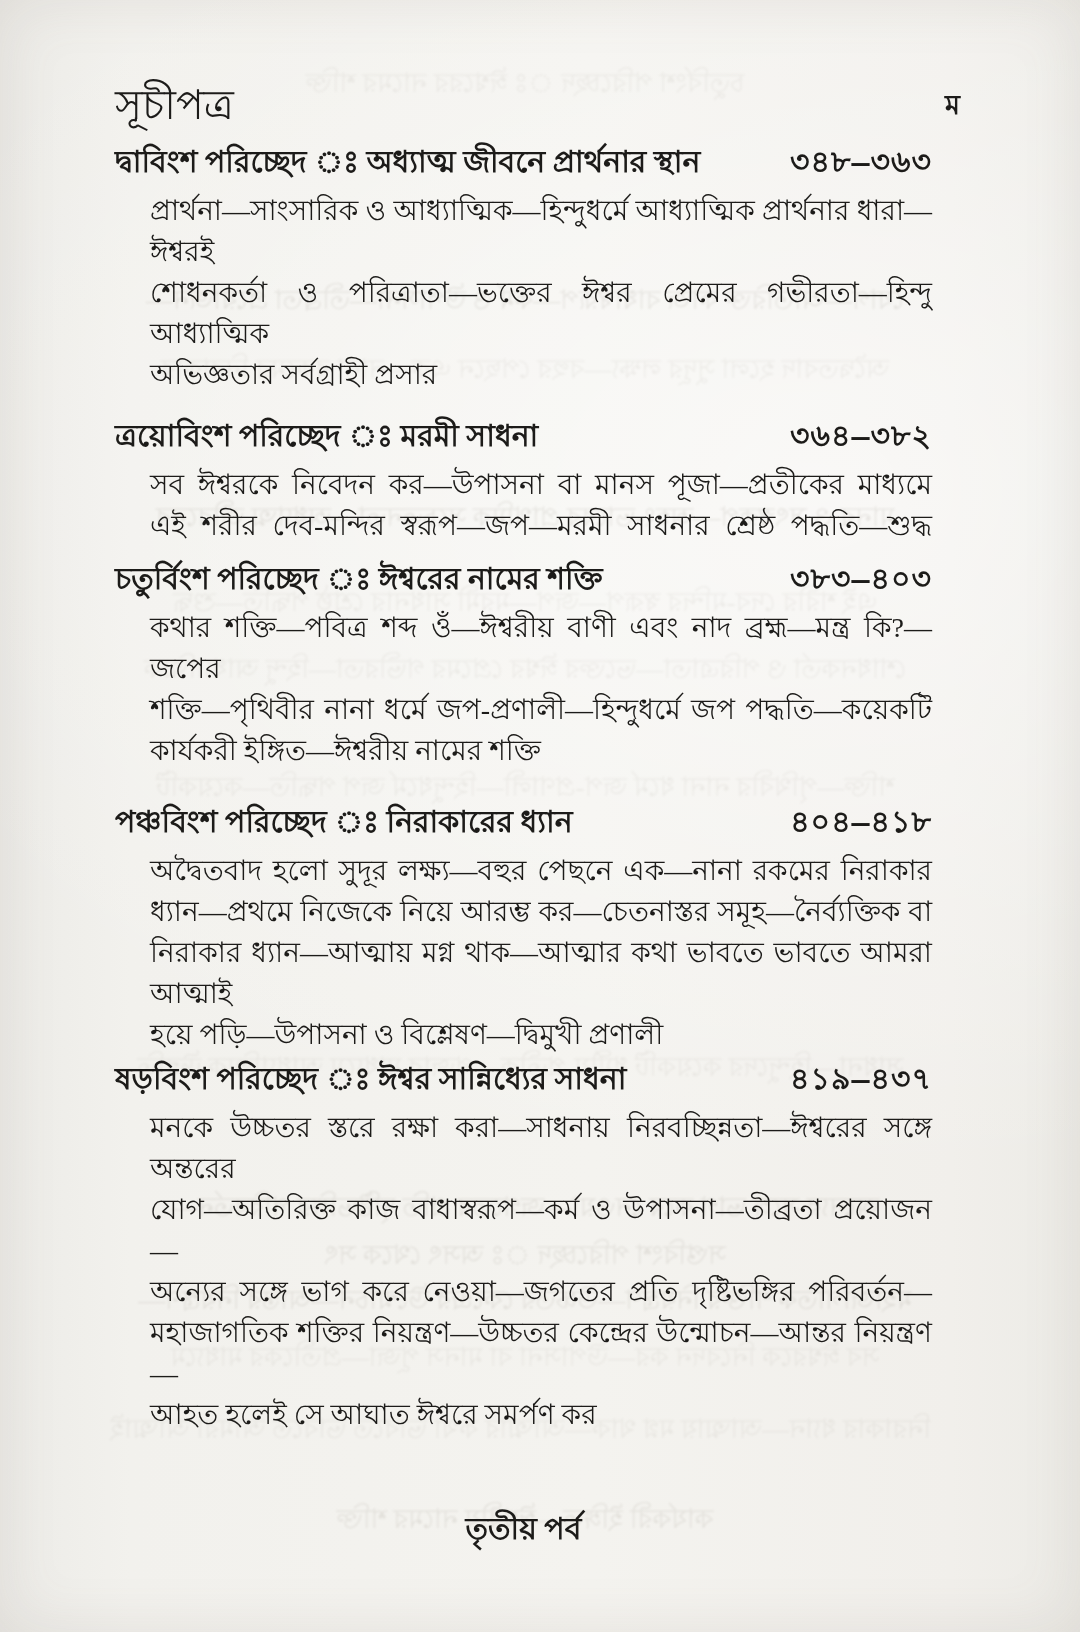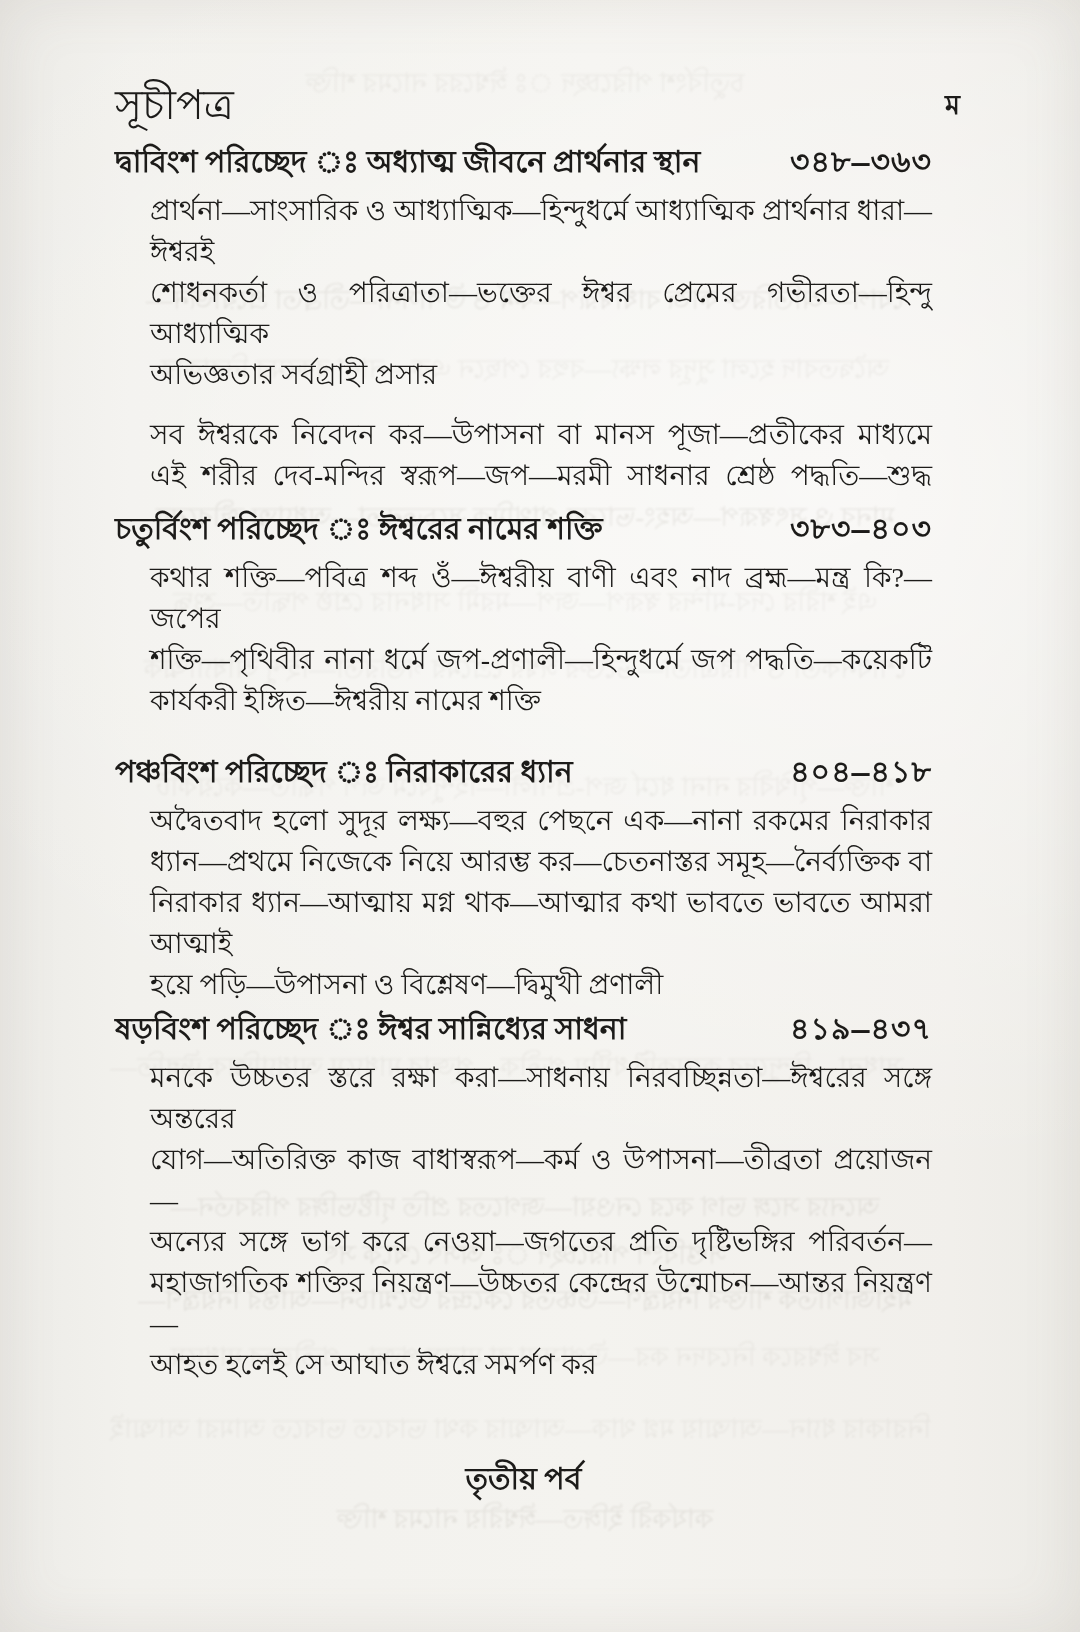--- a/index.html
+++ b/index.html
@@ -131,20 +131,24 @@
       <span class="chapter-pages">৩৪৮—৩৬৩</span>
     </div>
     <div class="chapter-summary">
             <div class="jline">প্রার্থনা—সাংসারিক ও আধ্যাত্মিক—হিন্দুধর্মে আধ্যাত্মিক প্রার্থনার ধারা—ঈশ্বরই</div>
             <div class="jline">শোধনকর্তা ও পরিত্রাতা—ভক্তের ঈশ্বর প্রেমের গভীরতা—হিন্দু আধ্যাত্মিক</div>
             <div class="jline last">অভিজ্ঞতার সর্বগ্রাহী প্রসার</div>
           </div>
   </div>
 
   <div class="chapter-block">
+    <div class="chapter-head">
+      <span class="chapter-title">ত্রয়োবিংশ পরিচ্ছেদ ঃ মরমী সাধনা</span>
+      <span class="chapter-pages">৩৬৪—৩৮২</span>
+    </div>
     <div class="chapter-summary">
             <div class="jline">সব ঈশ্বরকে নিবেদন কর—উপাসনা বা মানস পূজা—প্রতীকের মাধ্যমে</div>
             <div class="jline">এই শরীর দেব-মন্দির স্বরূপ—জপ—মরমী সাধনার শ্রেষ্ঠ পদ্ধতি—শুদ্ধ</div>
           </div>
   </div>
 
   <div class="chapter-block">
     <div class="chapter-head">
       <span class="chapter-title">চতুর্বিংশ পরিচ্ছেদ ঃ ঈশ্বরের নামের শক্তি</span>
       <span class="chapter-pages">৩৮৩—৪০৩</span>

